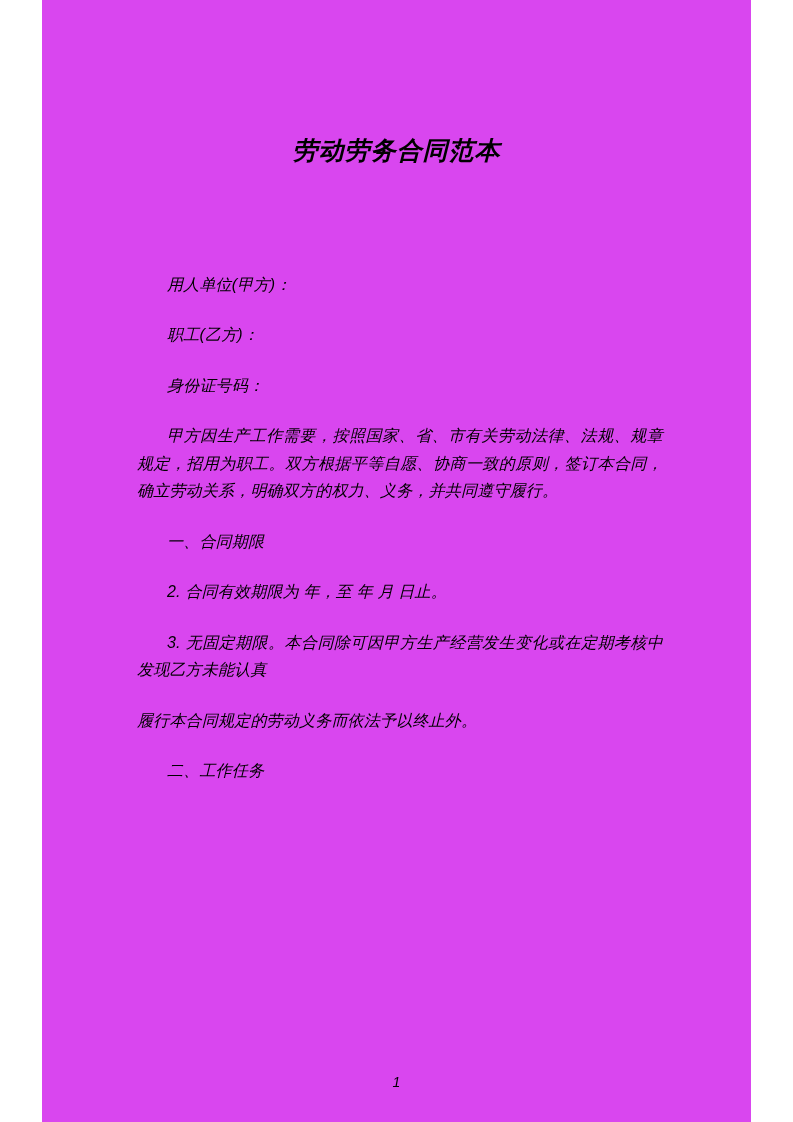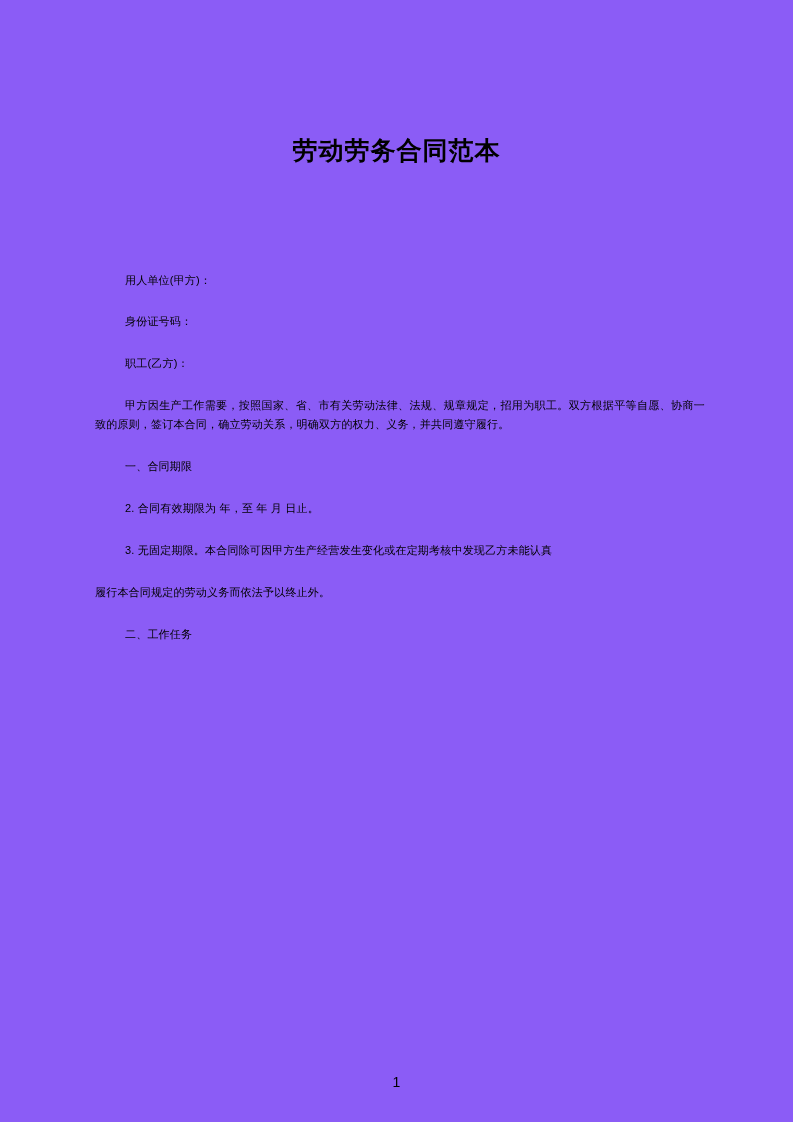--- a/index.html
+++ b/index.html
@@ -6,43 +6,44 @@
     margin: 0;
     padding: 0;
     background: #ffffff;
   }
   body {
     font-family: "Liberation Sans", "DejaVu Sans", sans-serif;
     color: #000000;
   }
   .page {
     position: relative;
-    width: 793px;
+    width: 709px;
     height: 1122px;
     margin: 0 auto;
-    background: #8b5cf6;
+    background: #d946ef;
     box-sizing: border-box;
     overflow: hidden;
+    font-style: italic;
   }
   .doc-title {
     text-align: center;
     font-size: 25px;
     font-weight: bold;
     letter-spacing: 1px;
     margin: 0;
     padding-top: 134px;
     line-height: 1.3;
   }
   .body-block {
     padding-left: 95px;
     padding-right: 88px;
     padding-top: 104px;
   }
   .para {
-    font-size: 11px;
+    font-size: 16px;
     line-height: 1.72;
     margin: 0 0 23px 0;
     text-align: justify;
     letter-spacing: 0.2px;
   }
   .para.indent {
     text-indent: 30px;
   }
   .para.hang {
     text-indent: 0;
@@ -59,22 +60,22 @@
 </style>
 </head>
 <body>
 
 <div class="page">
 
   <h1 class="doc-title">劳动劳务合同范本</h1>
 
   <div class="body-block">
     <p class="para indent">用人单位(甲方)：</p>
+    <p class="para indent">职工(乙方)：</p>
     <p class="para indent">身份证号码：</p>
-    <p class="para indent">职工(乙方)：</p>
     <p class="para indent">甲方因生产工作需要，按照国家、省、市有关劳动法律、法规、规章规定，招用为职工。双方根据平等自愿、协商一致的原则，签订本合同，确立劳动关系，明确双方的权力、义务，并共同遵守履行。</p>
     <p class="para indent">一、合同期限</p>
     <p class="para indent">2. 合同有效期限为  年，至  年  月  日止。</p>
     <p class="para indent">3. 无固定期限。本合同除可因甲方生产经营发生变化或在定期考核中发现乙方未能认真</p>
     <p class="para hang">履行本合同规定的劳动义务而依法予以终止外。</p>
     <p class="para indent">二、工作任务</p>
   </div>
 
   <div class="page-number">1</div>
 

